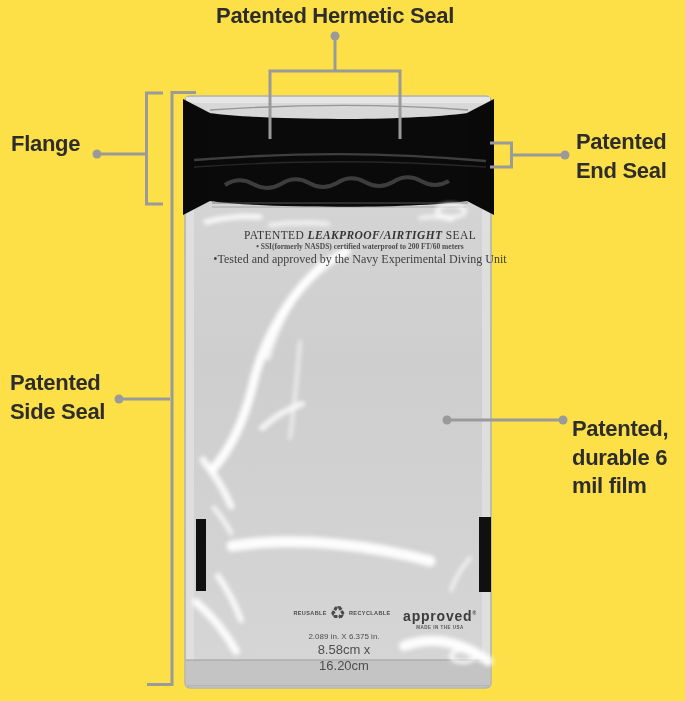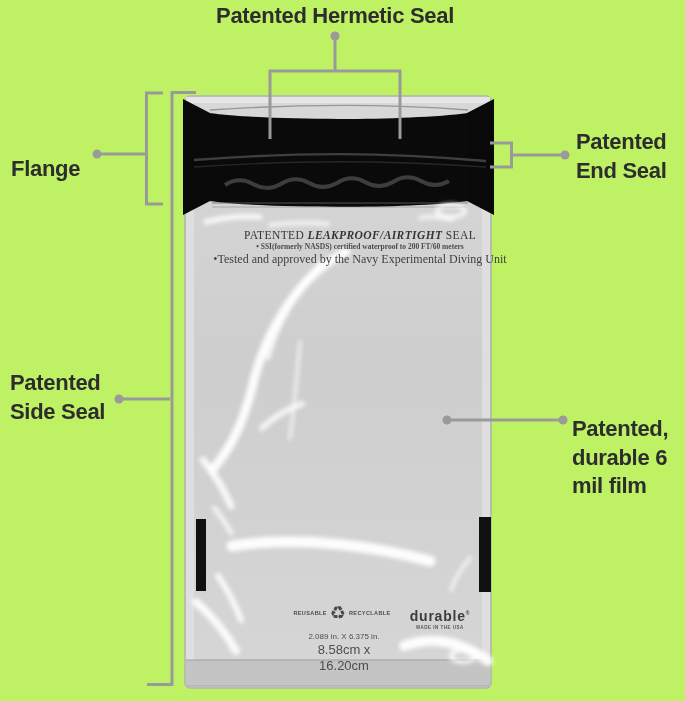--- a/index.html
+++ b/index.html
@@ -1,27 +1,27 @@
 <!DOCTYPE html>
 <html><head>
 <meta charset="utf-8">
 <style>
   html,body{margin:0;padding:0;background:#fff;}
   .stage{
-    position:relative;width:685px;height:701px;background:#bef264;overflow:hidden;
+    position:relative;width:685px;height:701px;background:#fde047;overflow:hidden;
     font-family:"Liberation Sans",sans-serif;
   }
   .art{position:absolute;left:0;top:0;width:685px;height:701px;}
   
   .lbl{
     position:absolute;font-size:22px;font-weight:700;color:#2d2d2d;
     letter-spacing:-0.3px;line-height:1.3;white-space:pre-line;
   }
   .lbl.hermetic{left:335px;top:2px;transform:translateX(-50%);white-space:nowrap;}
-  .lbl.flange{left:11px;top:155px;}
+  .lbl.flange{left:11px;top:130px;}
   .lbl.end-seal{left:576px;top:128px;}
   .lbl.side-seal{left:10px;top:369px;}
   .lbl.film{left:572px;top:374px;margin-top:41px;}
   
   .bagprint{position:absolute;color:#3f3f3f;text-align:center;}
   .claim{left:210px;top:229px;width:300px;font-family:"Liberation Serif",serif;}
   .claim .l1{font-size:11.5px;letter-spacing:.4px;color:#353535;}
   .claim .l1 .emph{font-style:italic;font-weight:700;}
   .claim .l2{font-size:7.5px;margin-top:1px;color:#4a4a4a;font-weight:bold;}
   .claim .l3{font-size:12px;margin-top:1px;color:#404040;}
@@ -154,21 +154,21 @@
   </div>
 
 
   <div class="bagprint brand-recycle">
     <span class="word">REUSABLE</span>
     <span class="glyph">♻</span>
     <span class="word">RECYCLABLE</span>
   </div>
 
   <div class="bagprint brand-aloksak">
-    <div class="logo"><span>durable</span><span class="reg">®</span></div>
+    <div class="logo"><span>approved</span><span class="reg">®</span></div>
     <div class="sub">MADE IN THE USA</div>
   </div>
 
   <div class="bagprint size-print">
     <div class="inch">2.089 in. X 6.375 in.</div>
     <div class="cm">8.58cm x 16.20cm</div>
   </div>
 
 </div>
 

